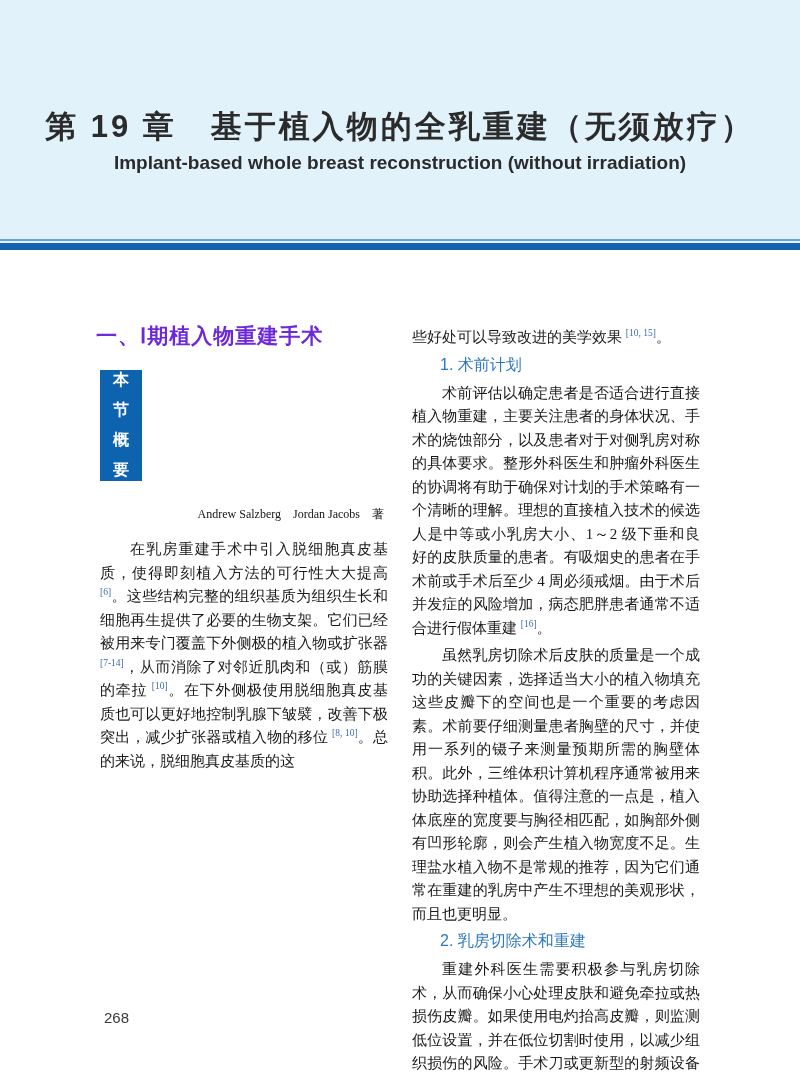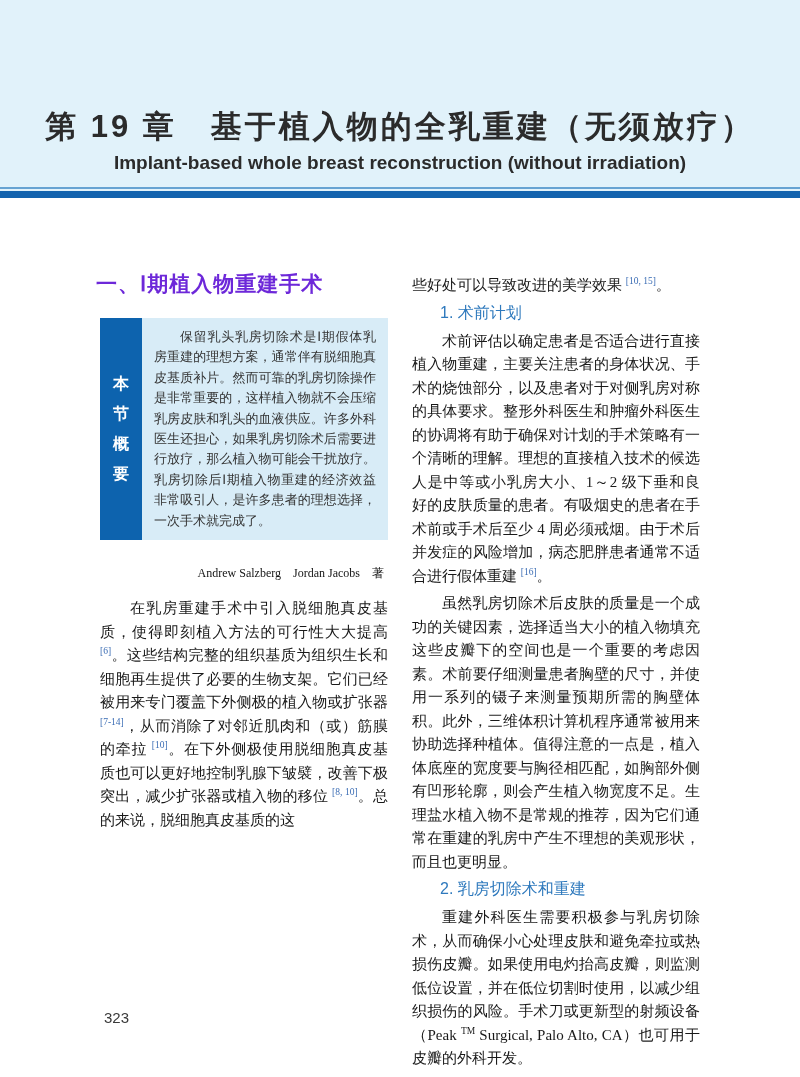--- a/index.html
+++ b/index.html
@@ -3,21 +3,21 @@
 <meta charset="utf-8">
 <style>
   html,body{margin:0;padding:0}
   body{
     width:800px;height:1077px;position:relative;overflow:hidden;
     background:#ffffff;
     font-family:"Liberation Serif", serif;
   }
   
   .band{
-    height:189px;box-sizing:border-box;
+    height:241px;box-sizing:border-box;
     background:#e1f2fa;
     border-bottom:2px solid #66a3d2;
     text-align:center;
     padding-top:106px;
   }
   .chapter-title{
     margin:0;
     font-family:"Liberation Sans", sans-serif;
     font-weight:bold;font-size:31px;letter-spacing:3px;
     color:#2b2b2b;
@@ -120,21 +120,20 @@
     <section class="col">
       <h2 class="sec-heading">一、Ⅰ期植入物重建手术</h2>
 
       <aside class="summary">
         <div class="summary-strip">
           <span>本</span>
           <span>节</span>
           <span>概</span>
           <span>要</span>
         </div>
-        <div class="summary-body">保留乳头乳房切除术是Ⅰ期假体乳房重建的理想方案，通常伴有脱细胞真皮基质补片。然而可靠的乳房切除操作是非常重要的，这样植入物就不会压缩乳房皮肤和乳头的血液供应。许多外科医生还担心，如果乳房切除术后需要进行放疗，那么植入物可能会干扰放疗。乳房切除后Ⅰ期植入物重建的经济效益非常吸引人，是许多患者的理想选择，一次手术就完成了。</div>
       </aside>
 
 
       <div class="authors">Andrew Salzberg　Jordan Jacobs　著</div>
 
       <p class="body-p"><span>在乳房重建手术中引入脱细胞真皮基质，使得即刻植入方法的可行性大大提高 </span><sup class="cite">[6]</sup><span>。这些结构完整的组织基质为组织生长和细胞再生提供了必要的生物支架。它们已经被用来专门覆盖下外侧极的植入物或扩张器 </span><sup class="cite">[7-14]</sup><span>，从而消除了对邻近肌肉和（或）筋膜的牵拉 </span><sup class="cite">[10]</sup><span>。在下外侧极使用脱细胞真皮基质也可以更好地控制乳腺下皱襞，改善下极突出，减少扩张器或植入物的移位 </span><sup class="cite">[8, 10]</sup><span>。总的来说，脱细胞真皮基质的这</span></p>
     </section>
 
     <section class="col">
       <p class="body-p noindent"><span>些好处可以导致改进的美学效果 </span><sup class="cite">[10, 15]</sup><span>。</span></p>
@@ -144,14 +143,14 @@
       <p class="body-p"><span>术前评估以确定患者是否适合进行直接植入物重建，主要关注患者的身体状况、手术的烧蚀部分，以及患者对于对侧乳房对称的具体要求。整形外科医生和肿瘤外科医生的协调将有助于确保对计划的手术策略有一个清晰的理解。理想的直接植入技术的候选人是中等或小乳房大小、1～2 级下垂和良好的皮肤质量的患者。有吸烟史的患者在手术前或手术后至少 4 周必须戒烟。由于术后并发症的风险增加，病态肥胖患者通常不适合进行假体重建 </span><sup class="cite">[16]</sup><span>。</span></p>
       <p class="body-p"><span>虽然乳房切除术后皮肤的质量是一个成功的关键因素，选择适当大小的植入物填充这些皮瓣下的空间也是一个重要的考虑因素。术前要仔细测量患者胸壁的尺寸，并使用一系列的镊子来测量预期所需的胸壁体积。此外，三维体积计算机程序通常被用来协助选择种植体。值得注意的一点是，植入体底座的宽度要与胸径相匹配，如胸部外侧有凹形轮廓，则会产生植入物宽度不足。生理盐水植入物不是常规的推荐，因为它们通常在重建的乳房中产生不理想的美观形状，而且也更明显。</span></p>
 
       <h4 class="blue-sub">2. 乳房切除术和重建</h4>
 
       <p class="body-p"><span>重建外科医生需要积极参与乳房切除术，从而确保小心处理皮肤和避免牵拉或热损伤皮瓣。如果使用电灼抬高皮瓣，则监测低位设置，并在低位切割时使用，以减少组织损伤的风险。手术刀或更新型的射频设备（Peak </span><sup class="tm">TM</sup><span> Surgical, Palo Alto, CA）也可用于皮瓣的外科开发。</span></p>
     </section>
 
   </main>
 
-  <div class="pagenum">323</div>
+  <div class="pagenum">268</div>
 </div>
 
 </body></html>

